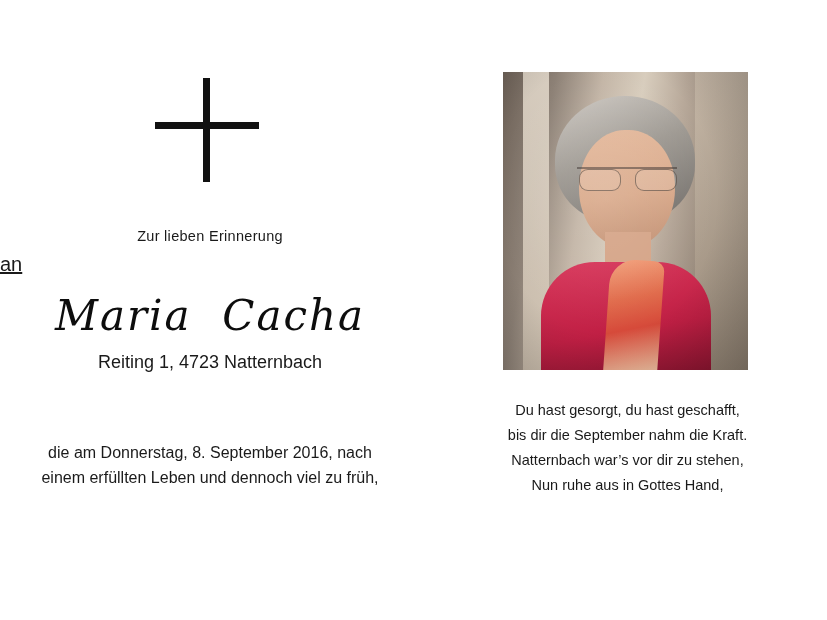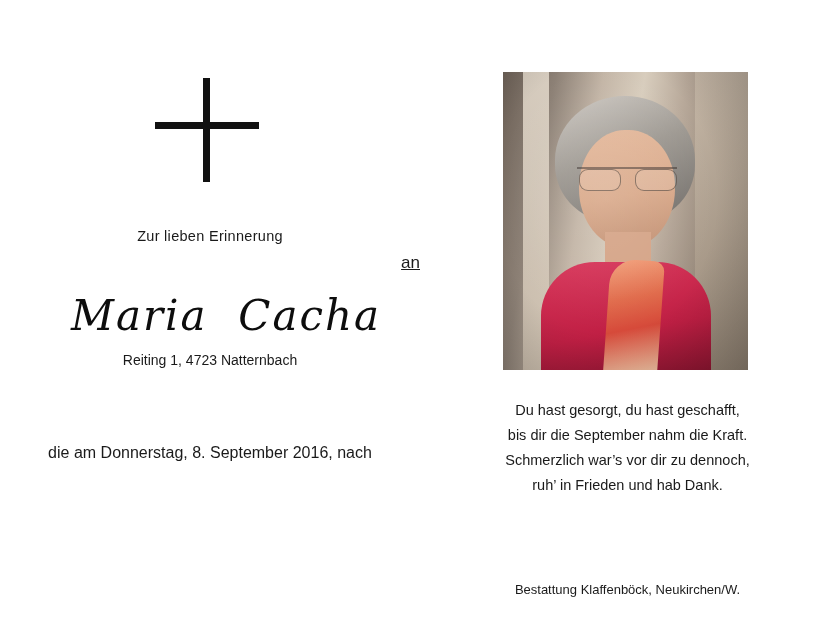--- a/index.html
+++ b/index.html
@@ -62,47 +62,47 @@
     text-align: center;
     font-size: 14.5px;
     letter-spacing: 0.3px;
     color: #1a1a1a;
   }
   .memory-line2 {
     position: absolute;
     left: 0;
     top: 253px;
     width: 420px;
-    text-align: right;
-    font-size: 17px;
+    text-align: left;
+    font-size: 20px;
     color: #1a1a1a;
     text-decoration: underline;
   }
 
   .deceased-name {
     position: absolute;
-    left: 16px;
+    left: 0;
     top: 291px;
     width: 420px;
     text-align: center;
     font-family: "DejaVu Serif", serif;
     font-style: italic;
     font-size: 42px;
     letter-spacing: 2px;
     color: #0d0d0d;
     white-space: pre;
   }
 
   .address {
     position: absolute;
     left: 0;
     top: 352px;
     width: 420px;
     text-align: center;
-    font-size: 14px;
+    font-size: 18px;
     color: #1a1a1a;
   }
 
   .obituary {
     position: absolute;
     left: 30px;
     top: 440px;
     width: 360px;
     text-align: center;
     font-size: 16px;
@@ -258,20 +258,21 @@
 
     <div class="memory-line1">Zur lieben Erinnerung</div>
     <div class="memory-line2">an</div>
 
     <div class="deceased-name">Maria  Cacha</div>
 
     <div class="address">Reiting 1, 4723 Natternbach</div>
 
     <div class="obituary">
       <div>die am Donnerstag, 8. September 2016, nach</div>
+      <div>einem erfüllten Leben und dennoch viel zu früh,</div>
     </div>
 
   </div>
 
   <div class="right-panel">
 
     <div class="portrait">
       <div class="ph-bg"></div>
       <div class="ph-wallstripe"></div>
       <div class="ph-wallstripe2"></div>
@@ -283,21 +284,20 @@
       </div>
       <div class="ph-neck"></div>
       <div class="ph-body"></div>
       <div class="ph-scarf"></div>
       <div class="ph-shadow"></div>
     </div>
 
     <div class="verse">
       <div>Du hast gesorgt, du hast geschafft,</div>
       <div>bis dir die September nahm die Kraft.</div>
-      <div>Schmerzlich war’s vor dir zu dennoch,</div>
-      <div>ruh’ in Frieden und hab Dank.</div>
+      <div>Natternbach war’s vor dir zu stehen,</div>
+      <div>Nun ruhe aus in Gottes Hand,</div>
     </div>
 
-    <div class="footer">Bestattung Klaffenböck, Neukirchen/W.</div>
 
   </div>
 
 </div>
 
 </body></html>

